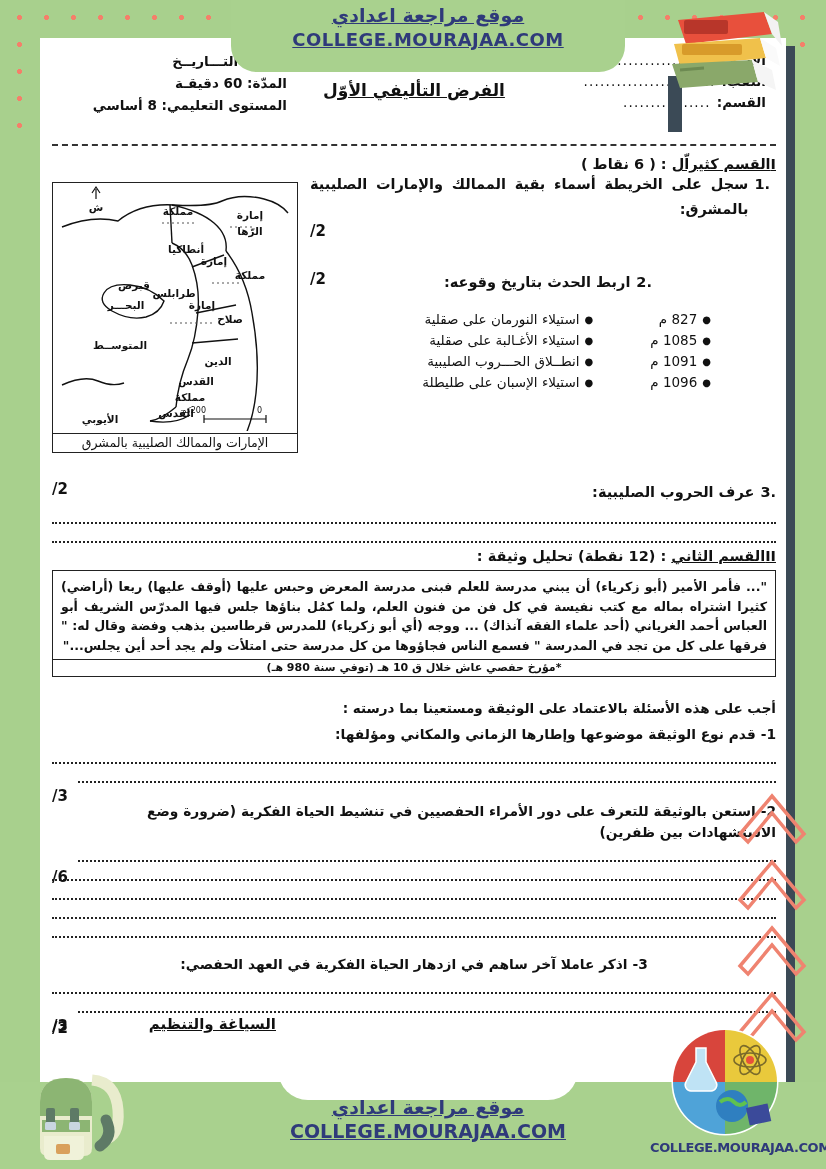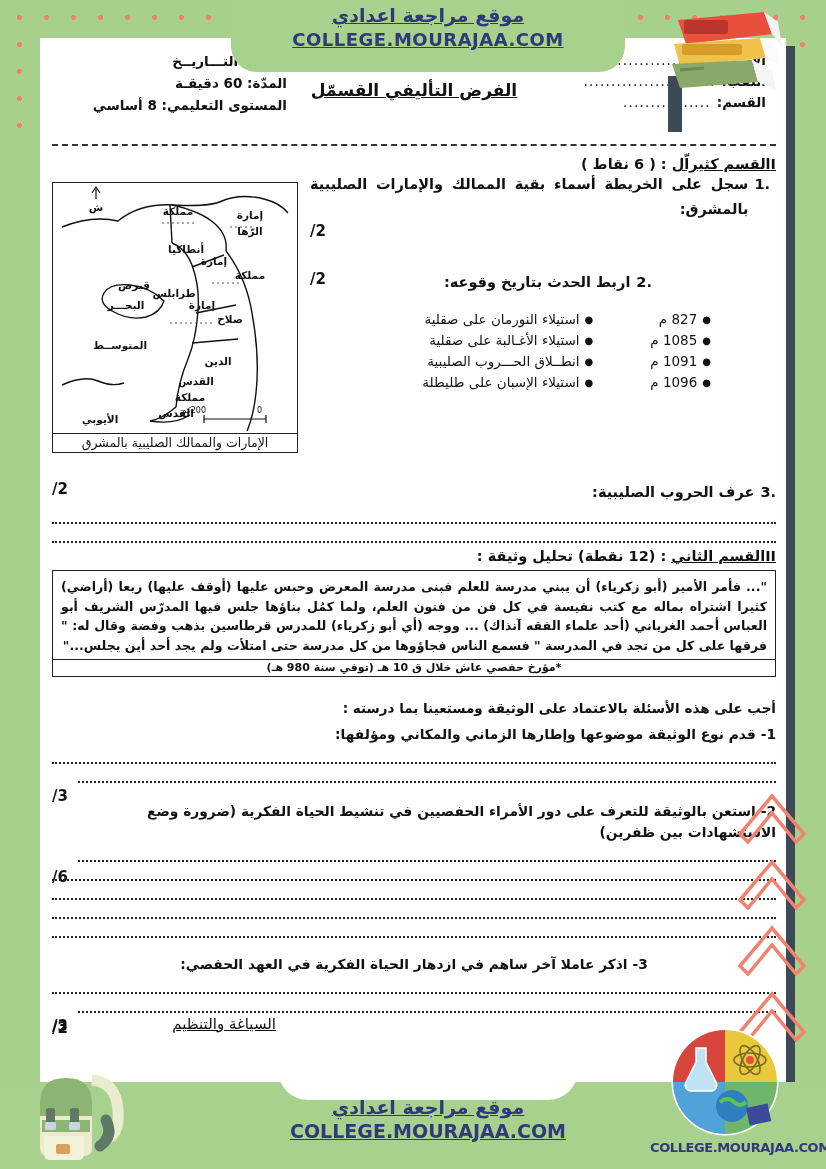--- a/index.html
+++ b/index.html
@@ -414,21 +414,21 @@
       <div class="row">
         <span class="lbl">اللقب:</span>
         <span class="dots">........................</span>
       </div>
       <div class="row">
         <span class="lbl">القسم:</span>
         <span class="dots">................</span>
       </div>
     </div>
 
-    <div class="center-title">الفرض التأليفي القسمّل</div>
+    <div class="center-title">الفرض التأليفي الأوّل</div>
 
     <div class="id-right">
       <div>المادة: التـــاريــخ</div>
       <div>المدّة: 60 دقيقـة</div>
       <div>المستوى التعليمي: 8 أساسي</div>
     </div>
   </div>
 
   <div class="dashline"></div>
 
@@ -583,21 +583,21 @@
     <span>اذكر عاملا آخر ساهم في ازدهار الحياة الفكرية في العهد الحفصي:</span>
   </div>
   <div class="answer-dots"></div>
   <div style="position:relative;">
     <span class="mark" style="position:absolute;left:0;top:6px;">/3</span>
     <div class="answer-dots" style="margin-left:26px;"></div>
   </div>
 
   <div style="position:relative;margin-top:2px;height:26px;">
     <span class="mark" style="position:absolute;left:0;top:4px;">/2</span>
-    <div style="text-align:right;padding-right:500px;font-size:15px;font-weight:normal;text-decoration:underline;">السياغة والتنظيم</div>
+    <div style="text-align:right;padding-right:500px;font-size:15px;font-weight:bold;text-decoration:underline;">السياغة والتنظيم</div>
   </div>
 
 </div>
 
 <div class="footer-band"></div>
 <div class="footer-notch"></div>
 <div class="footer-text">
   <div class="line1">موقع مراجعة اعدادي</div>
   <div class="line2">COLLEGE.MOURAJAA.COM</div>
 </div>

